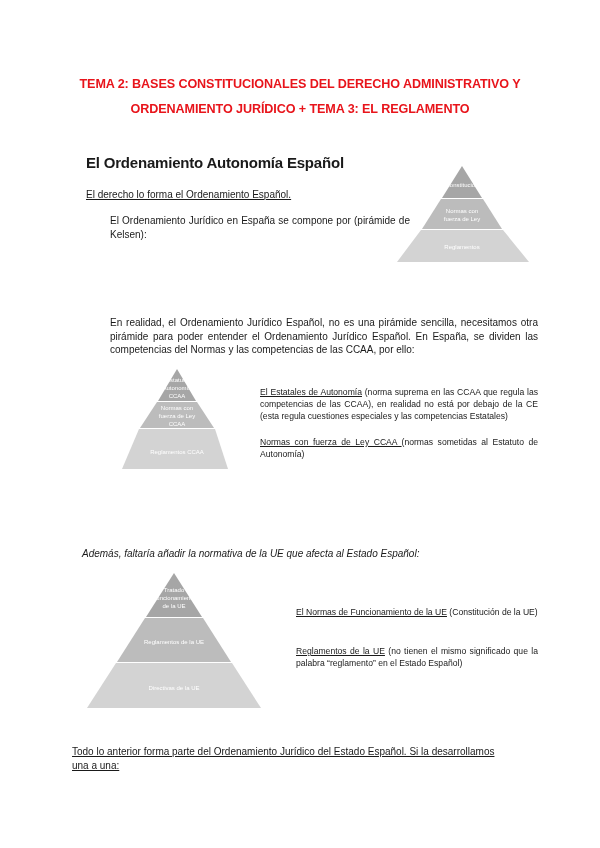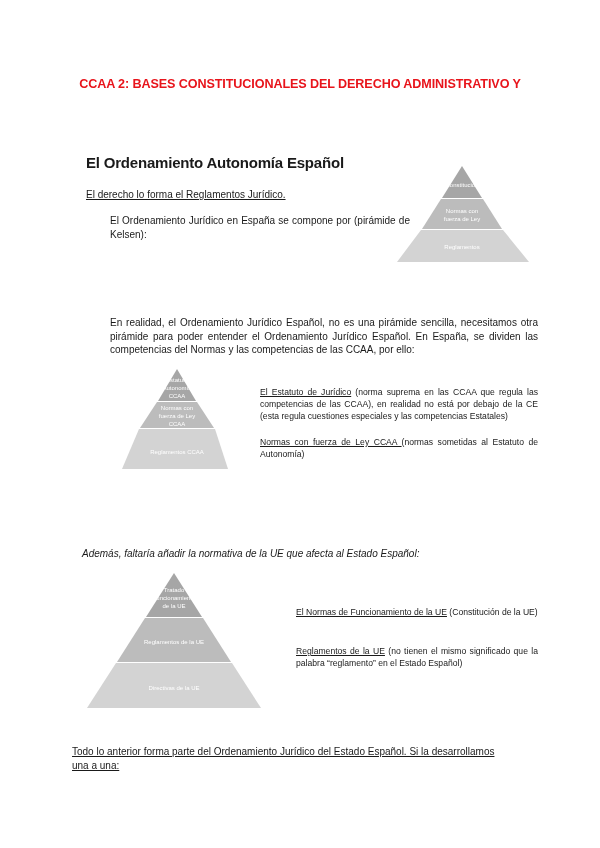--- a/index.html
+++ b/index.html
@@ -12,26 +12,27 @@
   .p { font-size:10px; line-height:13.5px; color:#1a1a1a; }
   .u { text-decoration:underline; }
   .just { text-align:justify;margin-left:24px; }
   .small { font-size:8.6px; line-height:12px; }
   svg text { font-family:"Liberation Sans", sans-serif; fill:#ffffff; }
 </style>
 </head>
 <body>
 
 <div class="abs title">
-  <div>CCAA 2: BASES CONSTITUCIONALES DEL DERECHO ADMINISTRATIVO Y</div>
+  <div>TEMA 2: BASES CONSTITUCIONALES DEL DERECHO ADMINISTRATIVO Y</div>
+  <div>ORDENAMIENTO JURÍDICO + TEMA 3: EL REGLAMENTO</div>
 </div>
 
 <div class="abs h2">El Ordenamiento Autonomía Español</div>
 
-<div class="abs p u" style="left:86px; top:188px;">El derecho lo forma el Reglamentos Jurídico.</div>
+<div class="abs p u" style="left:86px; top:188px;">El derecho lo forma el Ordenamiento Español.</div>
 <div class="abs p just" style="left:86px; top:214px; width:300px;">El Ordenamiento Jurídico en España se compone por (pirámide de Kelsen):</div>
 
 <svg class="abs" style="left:395px; top:163px;" width="140" height="102">
   <polygon points="67,3 87,35 47,35" fill="#a6a6a6"></polygon>
   <polygon points="46,36 88,36 107,66 27,66" fill="#bcbcbc"></polygon>
   <polygon points="26,67 108,67 134,99 2,99" fill="#d3d3d3"></polygon>
   <text x="67" y="24" font-size="6" text-anchor="middle">Constitución</text>
   <text x="67" y="50" font-size="6" text-anchor="middle">Normas con</text>
   <text x="67" y="58" font-size="6" text-anchor="middle">fuerza de Ley</text>
   <text x="67" y="86" font-size="6" text-anchor="middle">Reglamentos</text>
@@ -46,21 +47,21 @@
   <text x="59" y="16" font-size="6" text-anchor="middle">Estatuto</text>
   <text x="59" y="24" font-size="6" text-anchor="middle">Autonomía</text>
   <text x="59" y="32" font-size="6" text-anchor="middle">CCAA</text>
   <text x="59" y="44" font-size="6" text-anchor="middle">Normas con</text>
   <text x="59" y="52" font-size="6" text-anchor="middle">fuerza de Ley</text>
   <text x="59" y="60" font-size="6" text-anchor="middle">CCAA</text>
   <text x="59" y="88" font-size="6" text-anchor="middle">Reglamentos CCAA</text>
 </svg>
 
 <div class="abs p small just" style="left:236px; top:386px; width:278px;">
-  <span class="u">El Estatuto de Jurídico</span><span> (norma suprema en las CCAA que regula las competencias de las CCAA), en realidad no está por debajo de la CE (esta regula cuestiones especiales y las competencias Estatales)</span>
+  <span class="u">El Estatales de Autonomía</span><span> (norma suprema en las CCAA que regula las competencias de las CCAA), en realidad no está por debajo de la CE (esta regula cuestiones especiales y las competencias Estatales)</span>
 </div>
 <div class="abs p small just" style="left:236px; top:436px; width:278px;">
   <span class="u">Normas con fuerza de Ley CCAA </span><span>(normas sometidas al Estatuto de Autonomía)</span>
 </div>
 
 <div class="abs p" style="left:82px; top:547px; width:428px;font-style:italic;">Además, faltaría añadir la normativa de la UE que afecta al Estado Español:</div>
 
 <svg class="abs" style="left:85px; top:570px;" width="180" height="142">
   <polygon points="89,3 117,47 61,47" fill="#a6a6a6"></polygon>
   <polygon points="60,48 118,48 146,92 32,92" fill="#bcbcbc"></polygon>

